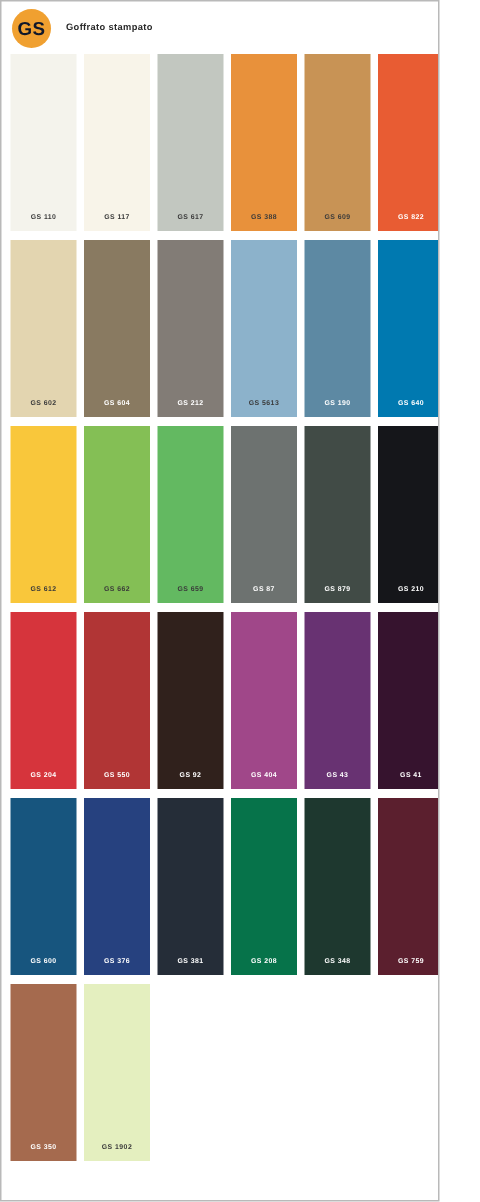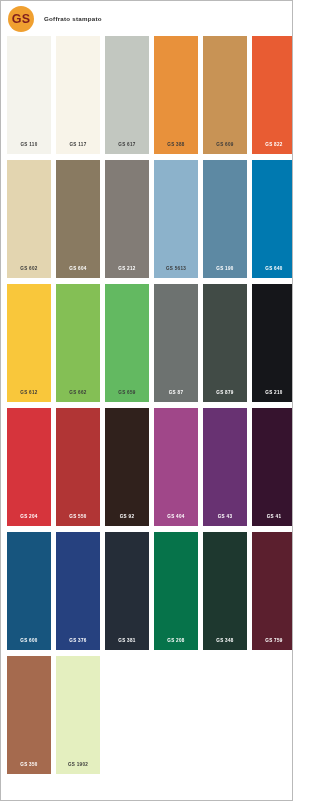--- a/index.html
+++ b/index.html
@@ -28,21 +28,21 @@
     align-items: center;
     height: 35px;
     padding-left: 7px;
     box-sizing: border-box;
   }
   .brand-badge {
     width: 26px;
     height: 26px;
     border-radius: 50%;
     background: #f0a030;
-    color: #7f1d1d;
+    color: #0f172a;
     font-size: 12.5px;
     font-weight: bold;
     letter-spacing: 0.3px;
     display: flex;
     align-items: center;
     justify-content: center;
     flex: 0 0 auto;
   }
   .brand-title {
     margin-left: 10px;

